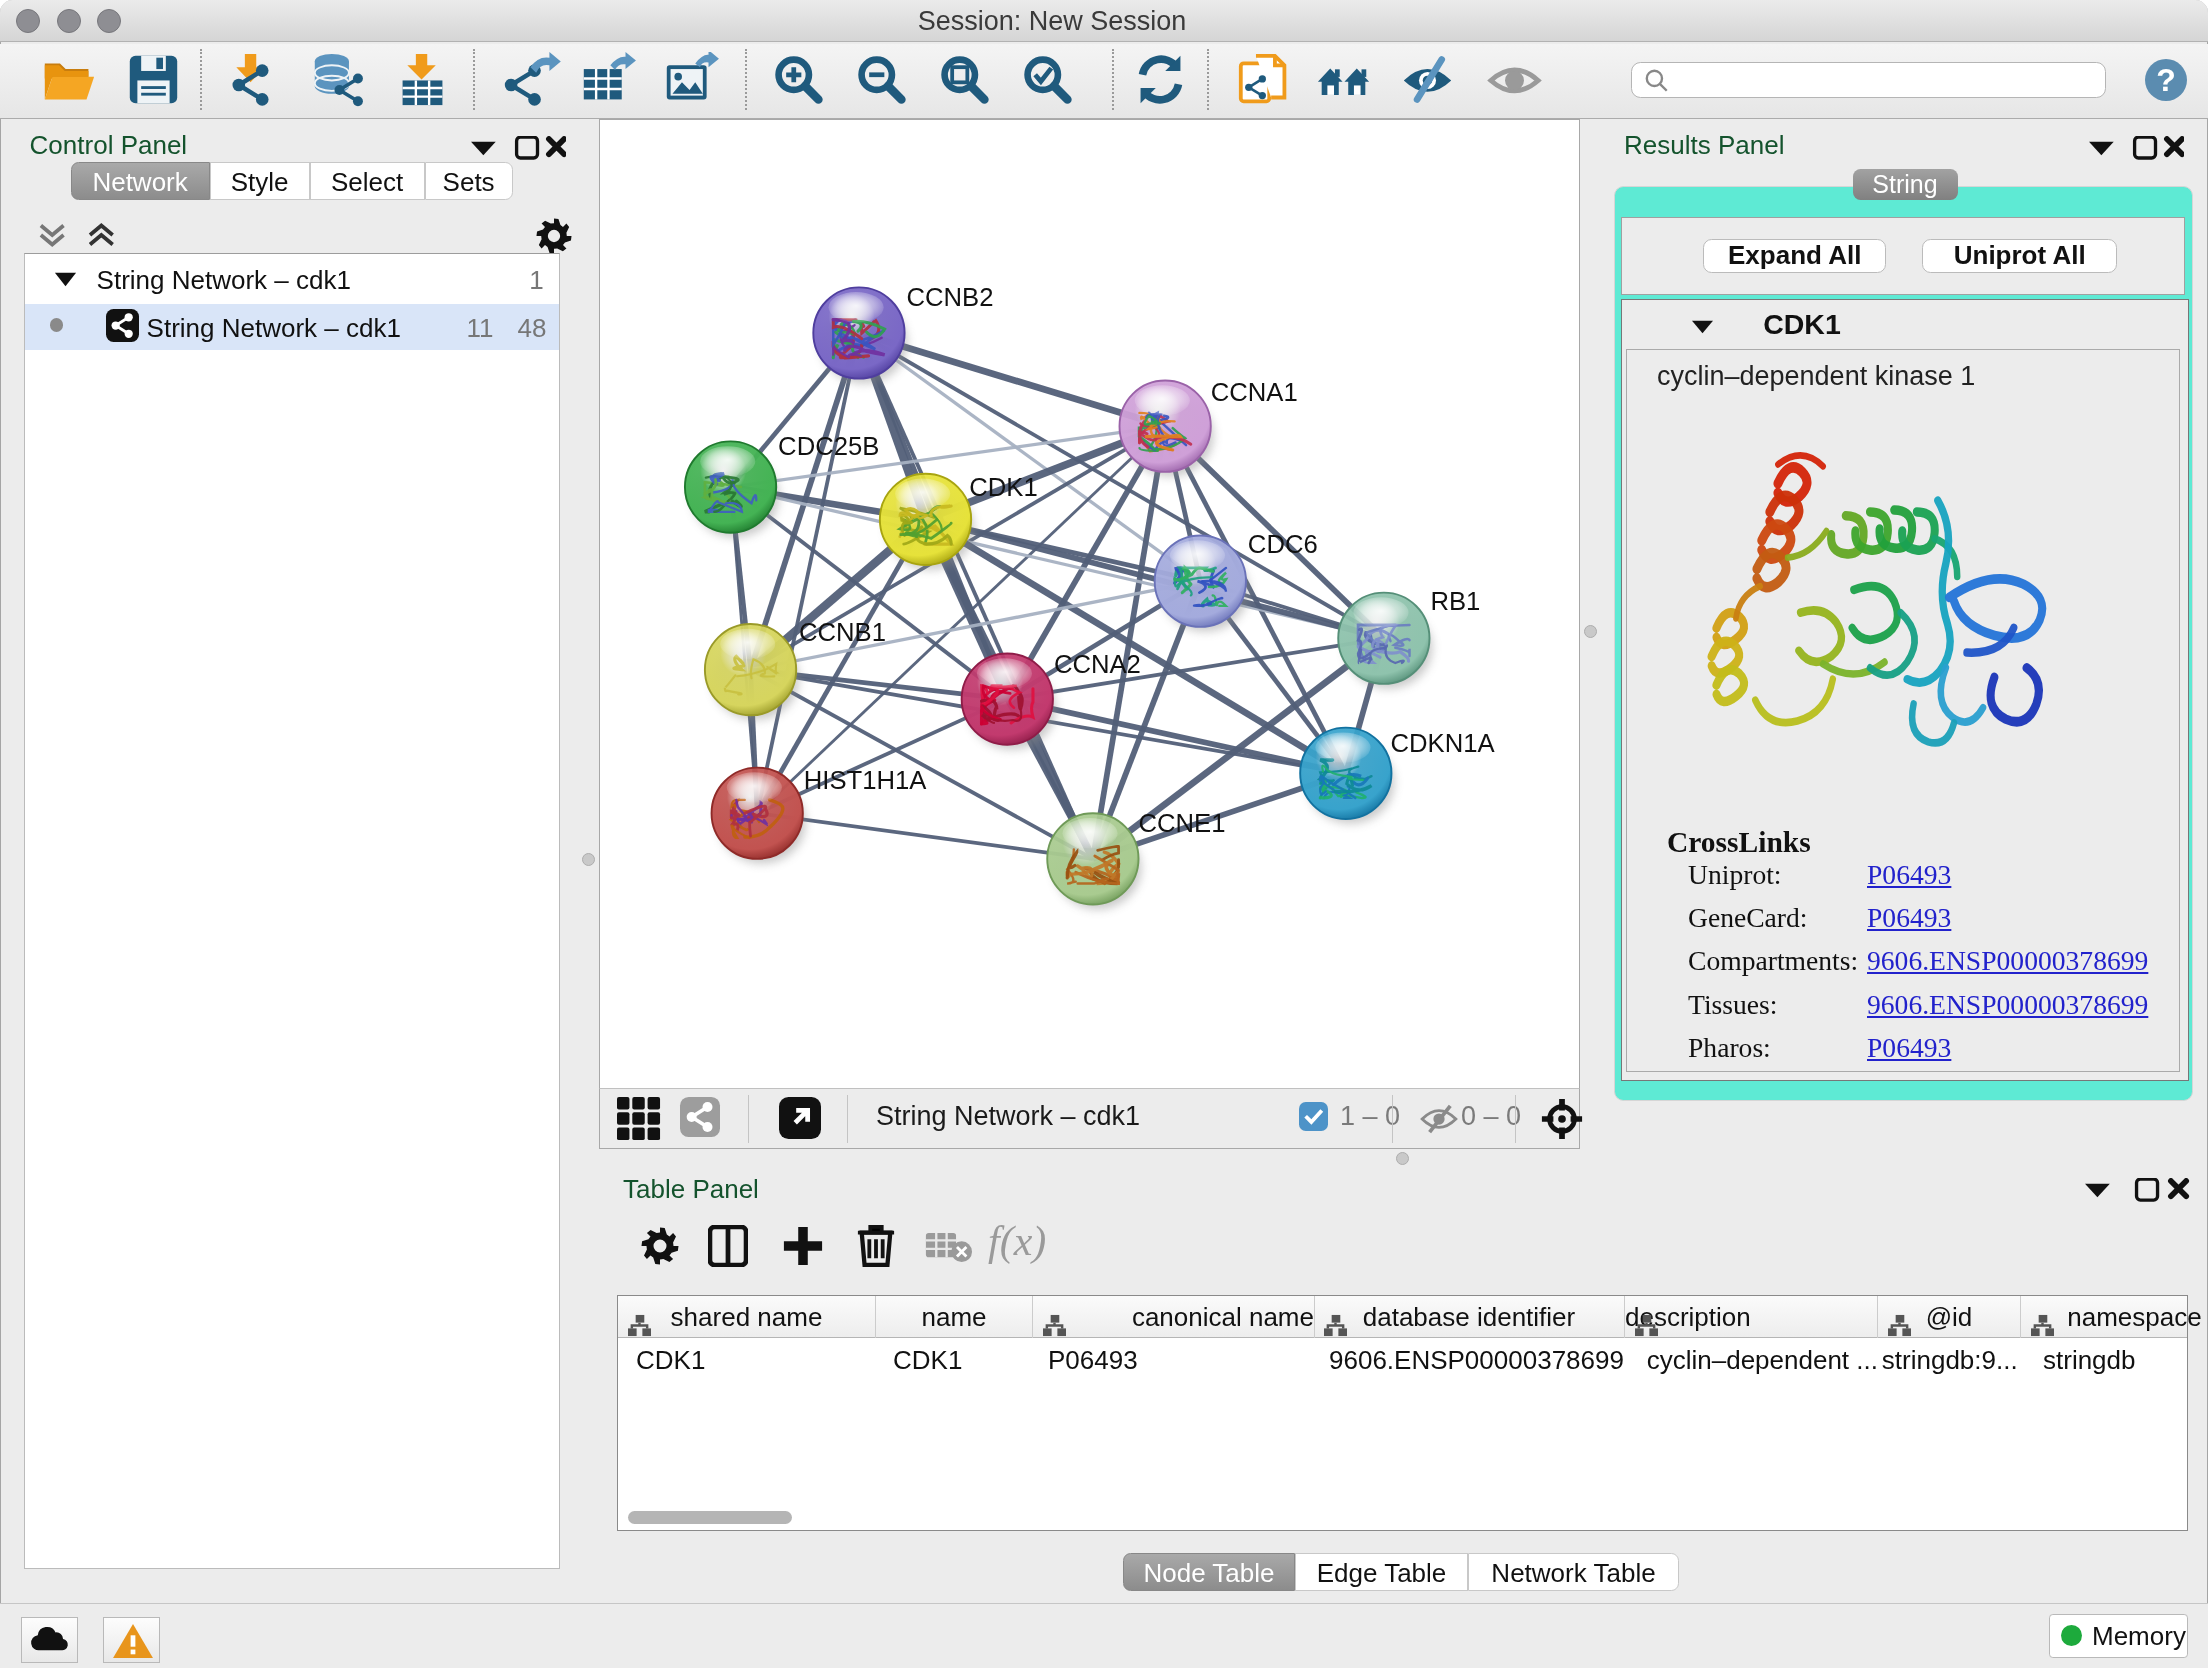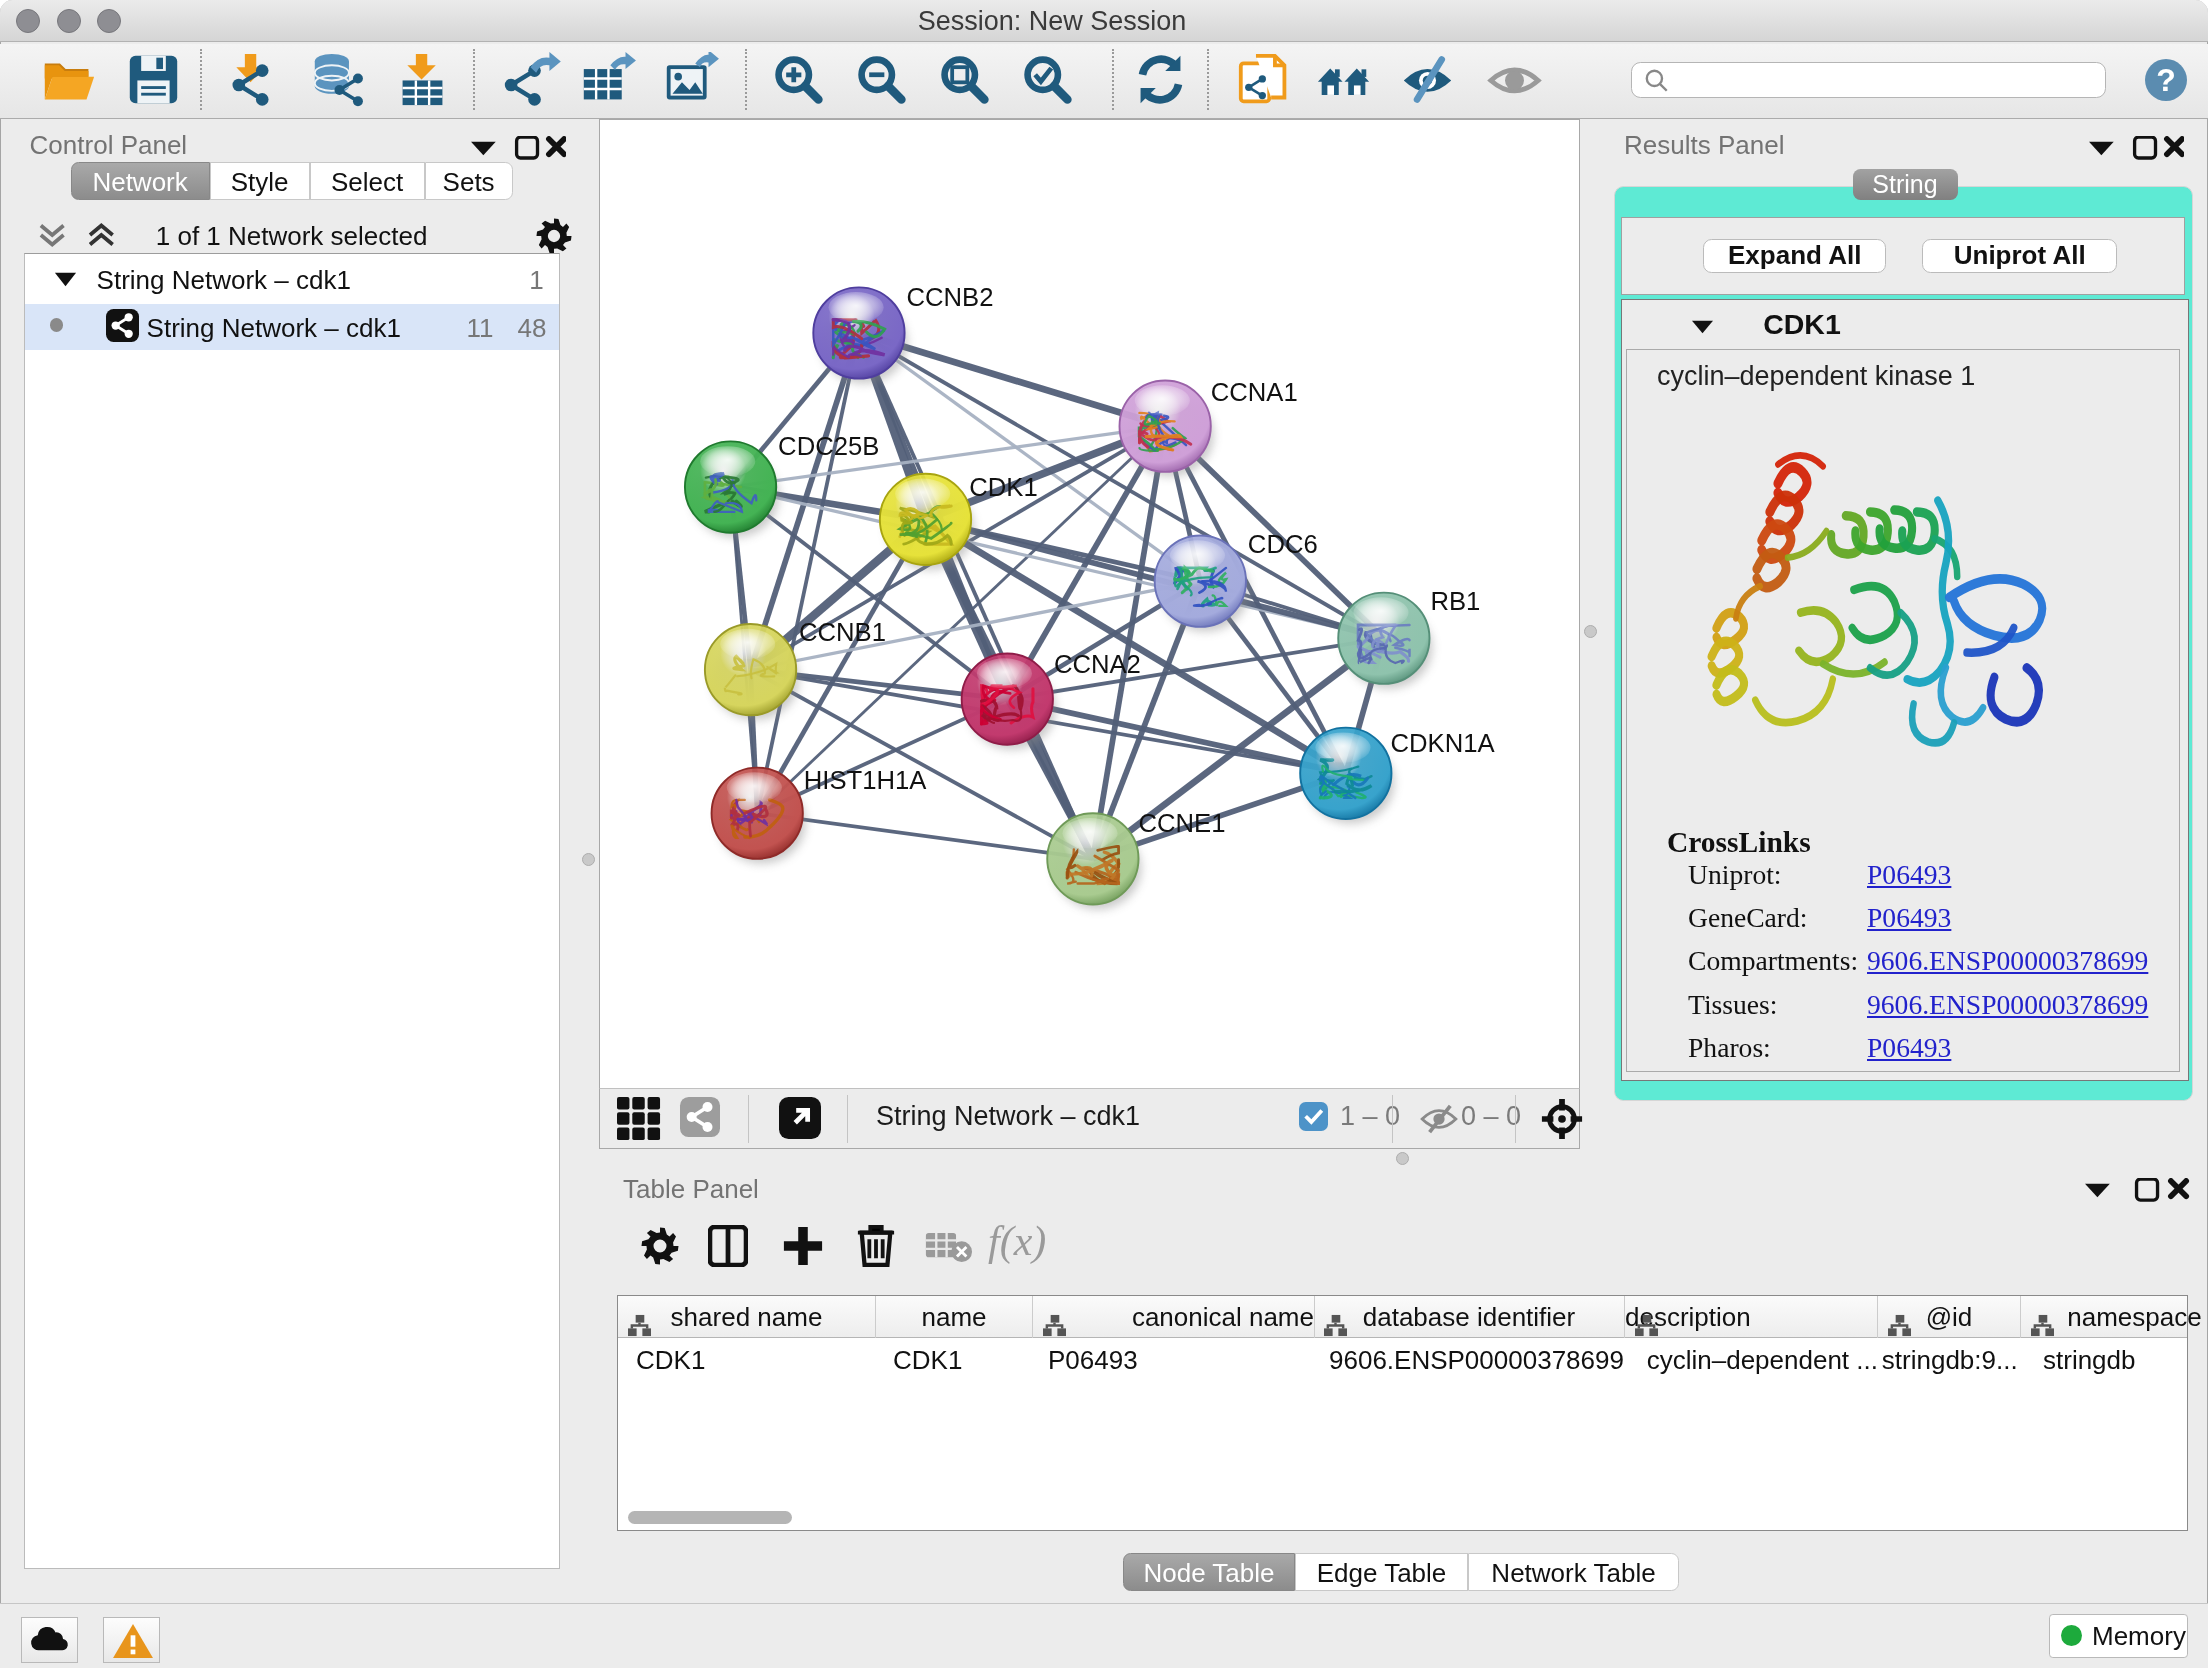--- a/index.html
+++ b/index.html
@@ -1,17 +1,17 @@
 <!DOCTYPE html>
 <html style="font-size:15px"><head><meta charset="utf-8"><style>
 *{margin:0;padding:0;box-sizing:border-box}
 body{font-family:"Liberation Sans",sans-serif;background:#fff}
 #win{position:relative;width:2208px;height:1668px;background:#ececec;overflow:hidden;border-radius:12.4px 12.4px 0 0;outline:1.9px solid #a5a5a5;outline-offset:-1.9px}
 .abs{position:absolute}
-.ptitle{font-size:26px;color:#737373}
+.ptitle{font-size:26px;color:#14532d}
 .tab{display:inline-block;text-align:center;font-size:26px;color:#111;background:#fff;border:1px solid #c8c8c8;height:38px;line-height:38px;vertical-align:top}
 .seltab{background:linear-gradient(#a9a9a9,#8c8c8c);color:#fff;border-color:#888}
 </style></head><body>
 <div id="win">
     <div class="abs" style="left:0;top:0;width:2208px;height:42px;background:linear-gradient(#ebebeb,#d5d5d5);border-bottom:1.9px solid #b2b2b2">
 <div class="abs" style="left:16px;top:8.6px;width:24px;height:24px;border-radius:50%;background:#8e8e93;border:1.9px solid #77777c"></div>
 <div class="abs" style="left:57px;top:8.6px;width:24px;height:24px;border-radius:50%;background:#8e8e93;border:1.9px solid #77777c"></div>
 <div class="abs" style="left:97px;top:8.6px;width:24px;height:24px;border-radius:50%;background:#8e8e93;border:1.9px solid #77777c"></div>
 <div class="abs" style="left:0;top:5.7px;width:2104px;text-align:center;font-size:27px;font-weight:400;color:#3a3a3a">Session: New Session</div>
 </div>
@@ -158,21 +158,20 @@
 <path d="M82 3 l16 16 m0 -16 l-16 16" stroke="#111" stroke-width="6" stroke-linecap="round"></path>
 </svg>
       <div class="abs" style="left:63px;top:43px">
 <span class="tab seltab" style="width:139px;border-radius:7.6px 0 0 7.6px">Network</span><span class="tab" style="width:100px">Style</span><span class="tab" style="width:115px">Select</span><span class="tab" style="width:88px;border-radius:0 7.6px 7.6px 0">Sets</span>
 </div>
       <div class="abs" style="left:16px;top:99px;width:536px;height:35px">
 <svg width="114" height="34" viewBox="0 0 120 36" style="position:absolute;left:9.5px;top:0">
 <path d="M8 8 l12 10 12 -10 M8 18 l12 10 12 -10" stroke="#777" stroke-width="4" fill="none"></path>
 <path d="M60 18 l12 -10 12 10 M60 28 l12 -10 12 10" stroke="#333" stroke-width="4" fill="none"></path>
         </svg>
-<div style="position:absolute;left:0;width:100%;text-align:center;top:2.9px;font-size:26px;color:#111">1 of 1 Network selected</div>
 <svg width="36" height="36" viewBox="0 0 38 38" style="position:absolute;left:512px;top:0">
           <path d="M19.0 0.5 L23.7 1.1 L25.8 7.4 L28.5 9.5 L32.1 5.9 L35.0 9.6 L32.1 15.6 L32.5 19.0 L37.5 19.0 L36.9 23.7 L30.6 25.8 L28.5 28.5 L32.1 32.1 L28.4 35.0 L22.4 32.1 L19.0 32.5 L19.0 37.5 L14.3 36.9 L12.2 30.6 L9.5 28.5 L5.9 32.1 L3.0 28.4 L5.9 22.4 L5.5 19.0 L0.5 19.0 L1.1 14.3 L7.4 12.2 L9.5 9.5 L5.9 5.9 L9.6 3.0 L15.6 5.9 L19.0 5.5 Z M25.5 19.0 A6.5 6.5 0 1 0 12.5 19.0 A6.5 6.5 0 1 0 25.5 19.0 Z" fill="#111" fill-rule="evenodd"></path>
         </svg>
 </div>
       <div class="abs" style="left:16px;top:134px;width:536px;height:1316px;background:#fff;border:1.9px solid #9c9c9c;border-left-color:#bbb;border-right-color:#bbb;border-bottom-color:#bbb">
 <div style="position:relative;height:50px;font-size:26px;color:#111">
 <svg width="25" height="25" viewBox="0 0 26 26" style="position:absolute;left:28.5px;top:13.3px">
             <path d="M2 6 h22 l-11 14 z" fill="#111"></path>
           </svg>
 <span style="position:absolute;left:72px;top:11.4px">String Network – cdk1</span>

